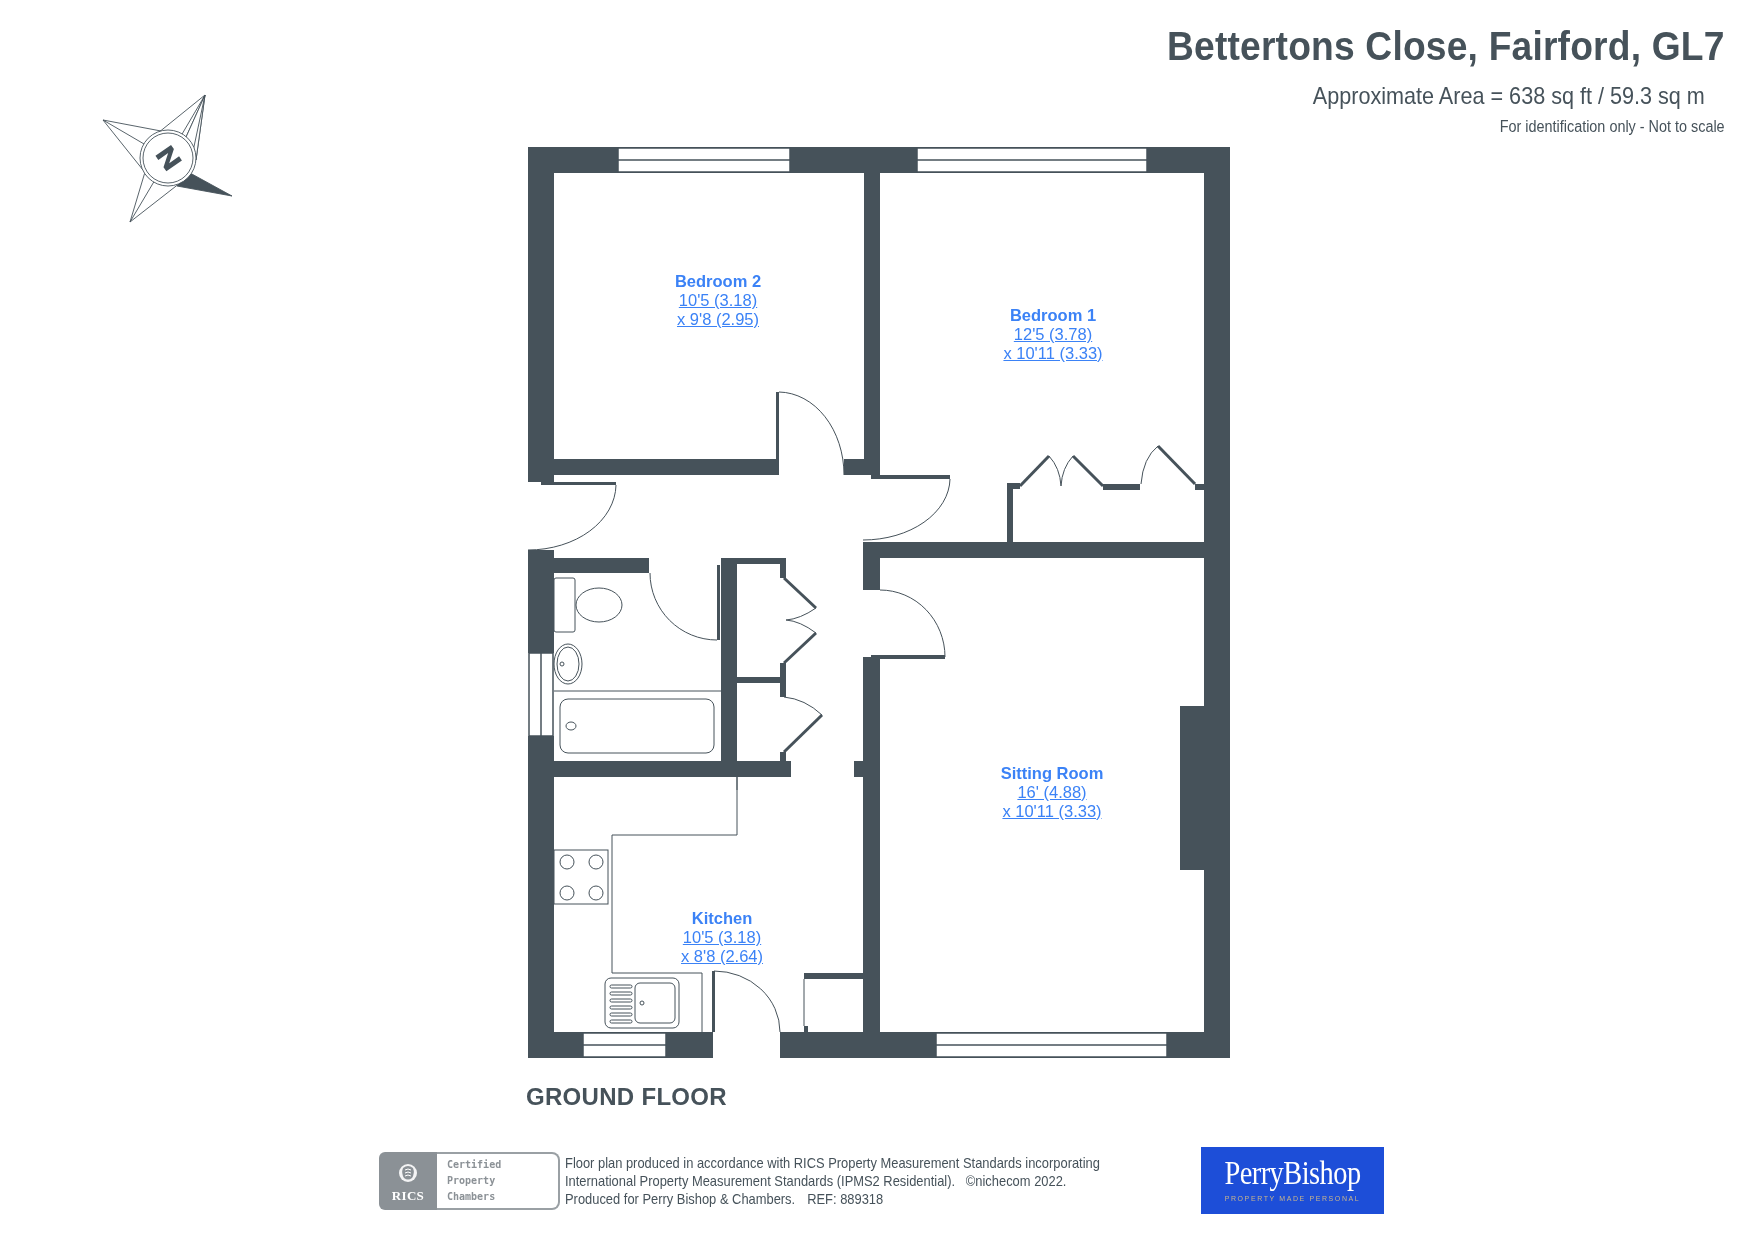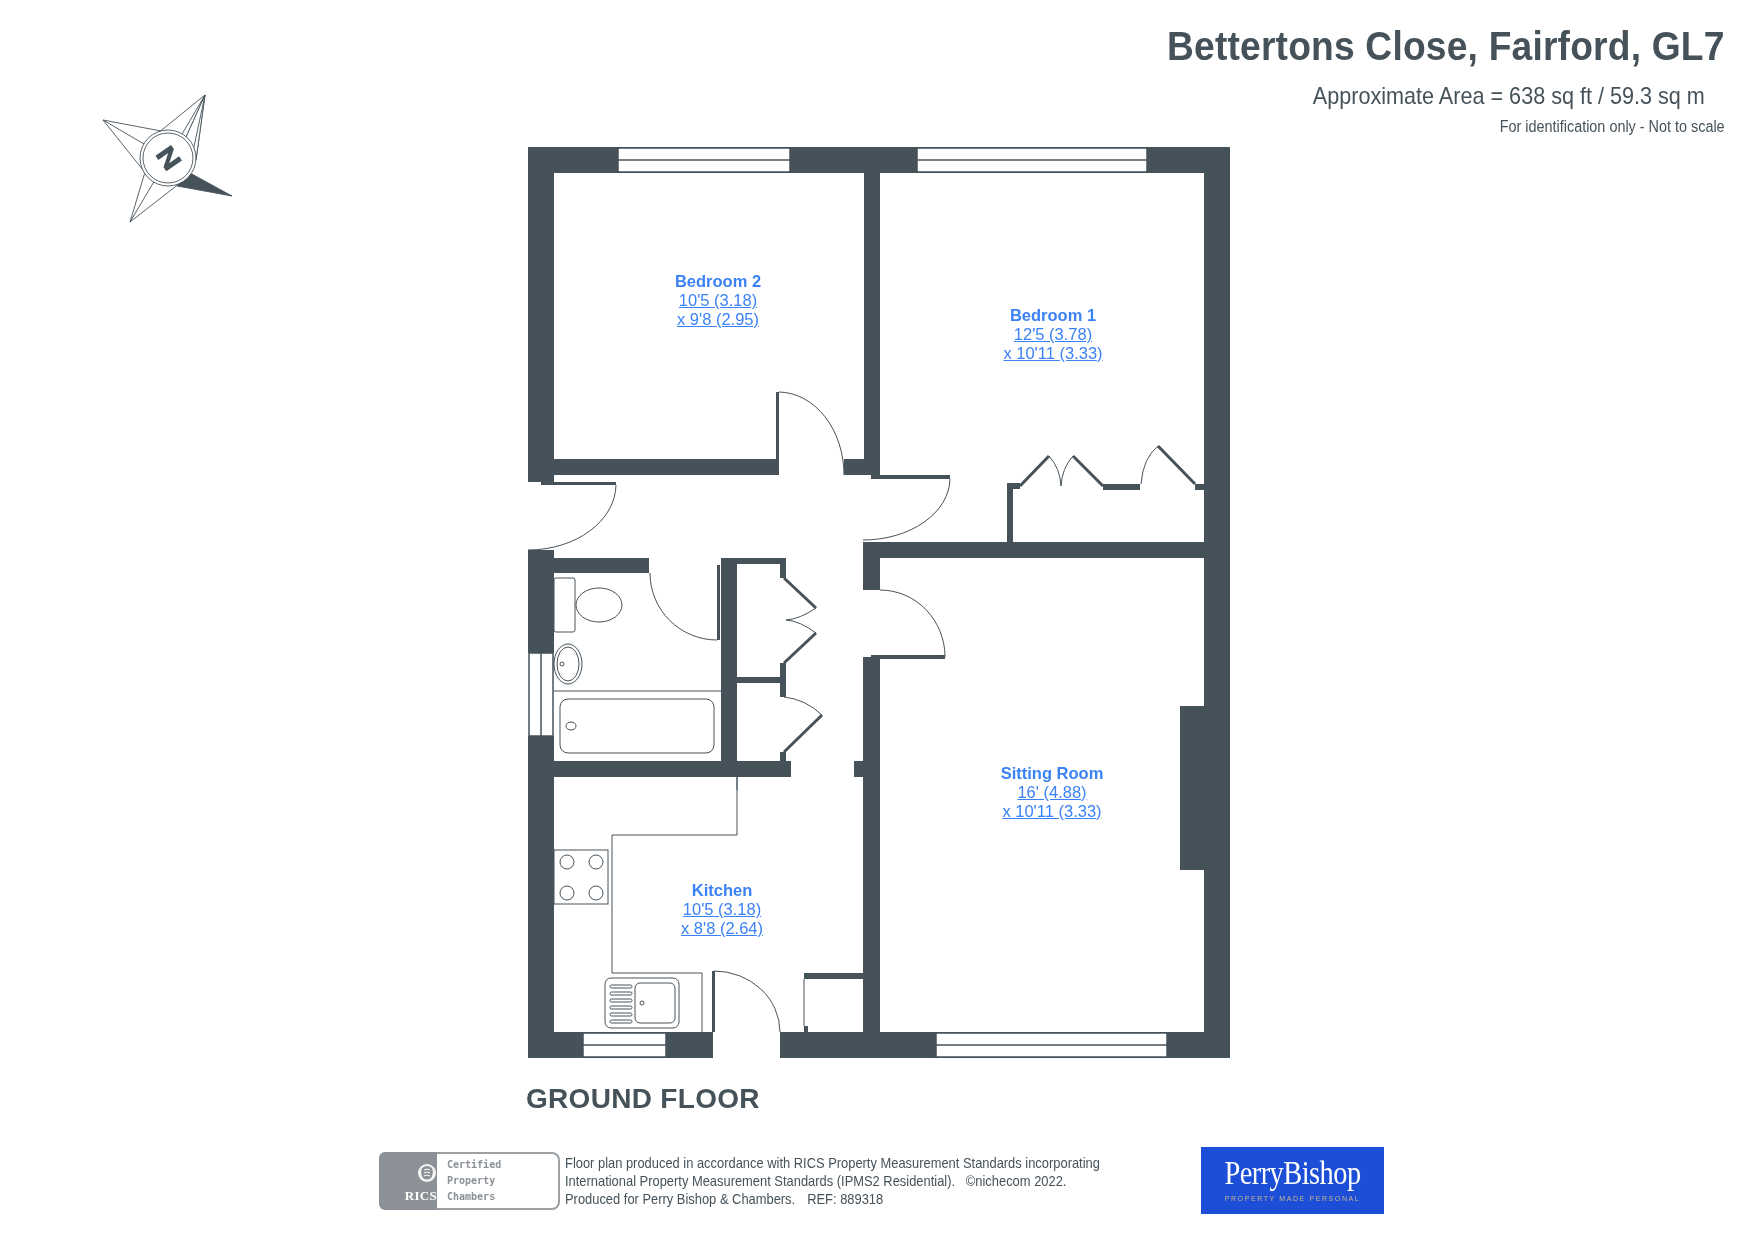--- a/index.html
+++ b/index.html
@@ -6,23 +6,23 @@
   body { width: 1755px; height: 1241px; position: relative; overflow: hidden; font-family: "Liberation Sans", sans-serif; color: #46525a; }
   .abs { position: absolute; }
   .title-block { right: 30px; top: 22px; text-align: right; }
   .title { font-size: 40px; font-weight: bold; color: #46525a; line-height: 48px; white-space: nowrap; transform: scaleX(0.93); transform-origin: right center; letter-spacing: 0.2px; }
   .area { font-size: 24px; color: #46525a; line-height: 32px; margin-top: 10px; white-space: nowrap; transform: scaleX(0.9); transform-origin: right center; padding-right: 22px; }
   .note { font-size: 16px; color: #46525a; line-height: 22px; margin-top: 4px; white-space: nowrap; transform: scaleX(0.9); transform-origin: right center; }
   .plan { left: 0; top: 0; }
   .room-label { position: absolute; text-align: center; transform: translateX(-50%); color: #3b82f6; white-space: nowrap; }
   .room-name { font-size: 16.5px; font-weight: bold; line-height: 19px; }
   .room-dim { font-size: 16.5px; line-height: 19px; text-decoration: underline; }
-  .floor-label { left: 526px; top: 1083px; font-size: 28px; font-weight: bold; color: #46525a; letter-spacing: 0.3px; }
+  .floor-label { left: 526px; top: 1083px; font-size: 24px; font-weight: bold; color: #46525a; letter-spacing: 0.3px; }
   .rics { left: 379px; top: 1152px; width: 173px; height: 58px; }
-  .rics-logo { position: absolute; left: 0; top: 0; width: 58px; height: 58px; background: #8b9196; border-radius: 6px 0 0 6px; display: flex; flex-direction: column; align-items: flex-end; justify-content: flex-end; }
+  .rics-logo { position: absolute; left: 0; top: 0; width: 58px; height: 58px; background: #8b9196; border-radius: 6px 0 0 6px; display: flex; flex-direction: column; align-items: center; justify-content: flex-end; }
   .rics-lion { width: 20px; height: 22px; margin-bottom: 4px; }
   .rics-word { color: #ffffff; font-family: "Liberation Serif", serif; font-weight: bold; font-size: 13px; margin-bottom: 6px; letter-spacing: 0.3px; }
   .rics-cert { position: absolute; left: 58px; top: 0; width: 111px; height: 54px; border: 2px solid #9aa0a4; border-left: none; border-radius: 0 8px 8px 0; padding-left: 10px; box-sizing: content-box; }
   .rics-line { font-family: "DejaVu Sans Mono", monospace; font-weight: bold; color: #8b9196; font-size: 10px; line-height: 16px; }
   .rics-cert-inner { position: absolute; left: 10px; top: 3px; }
   .footer-text { left: 565px; top: 1154px; font-size: 15px; color: #46525a; line-height: 18px; white-space: nowrap; transform: scaleX(0.86); transform-origin: left top; }
   .footer-text .ref { margin-left: 14px; }
   .brand { left: 1201px; top: 1147px; width: 183px; height: 67px; background: #1d4ed8; text-align: center; }
   .brand-name { font-family: "Liberation Serif", serif; color: #ffffff; font-size: 33px; line-height: 36px; margin-top: 8px; letter-spacing: -0.6px; transform: scaleX(0.86); }
   .brand-tag { font-family: "Liberation Sans", sans-serif; color: #c8b48c; font-size: 7px; letter-spacing: 1.6px; margin-top: 4px; }
@@ -193,21 +193,21 @@
 <div class="room-label" style="left:1053px; top:306px;">
   <div class="room-name">Bedroom 1</div>
   <div class="room-dim">12'5 (3.78)</div>
   <div class="room-dim">x 10'11 (3.33)</div>
 </div>
 <div class="room-label" style="left:1052px; top:764px;">
   <div class="room-name">Sitting Room</div>
   <div class="room-dim">16' (4.88)</div>
   <div class="room-dim">x 10'11 (3.33)</div>
 </div>
-<div class="room-label" style="left:722px; top:881px;text-align:center;">
+<div class="room-label" style="left:722px; top:909px;text-align:center;">
   <div class="room-name">Kitchen</div>
   <div class="room-dim">10'5 (3.18)</div>
   <div class="room-dim">x 8'8 (2.64)</div>
 </div>
 
 <div class="abs floor-label">GROUND FLOOR</div>
 
 <div class="abs rics">
   <div class="rics-logo">
     <svg class="rics-lion" viewBox="0 0 20 22">

